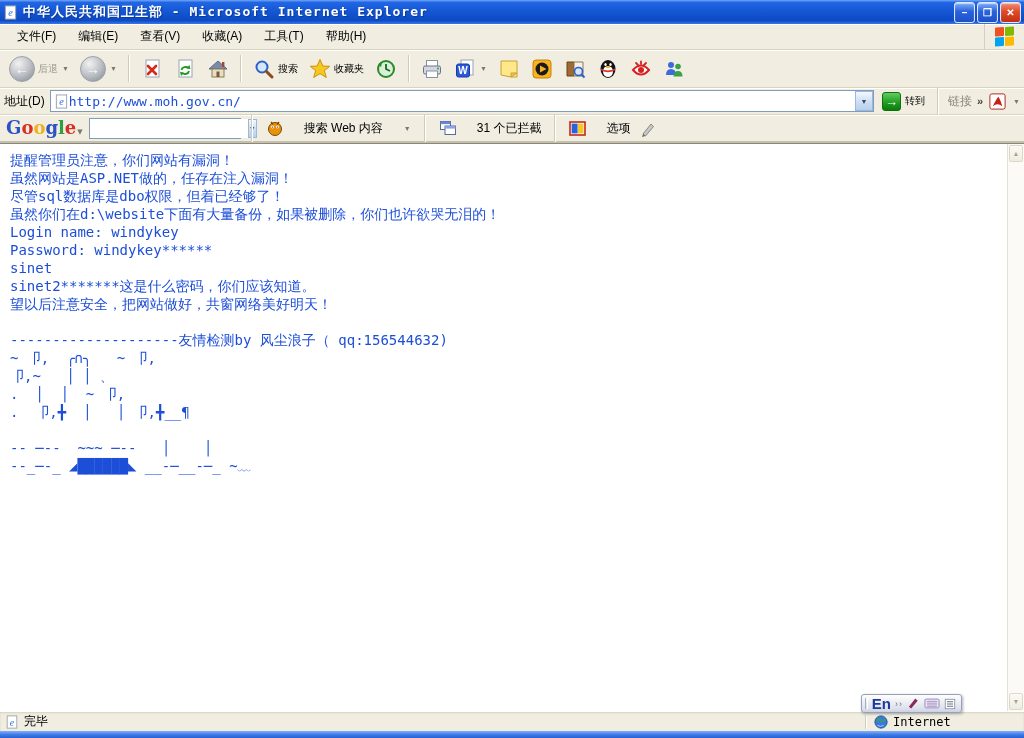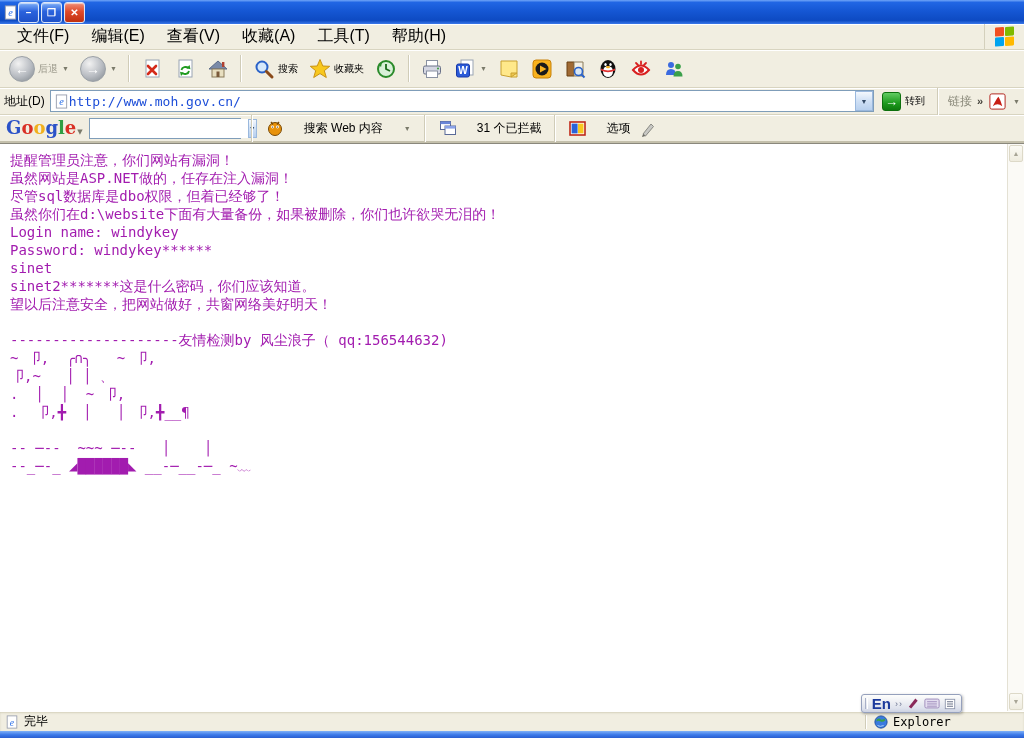--- a/index.html
+++ b/index.html
@@ -17,21 +17,21 @@
     display:flex; align-items:center; justify-content:center; color:#fff; font-size:10px; font-weight:bold;
     background:linear-gradient(180deg,#7fb0f8,#2a62dd 45%,#1e51c8); box-shadow:inset 0 1px 1px rgba(255,255,255,.6); }
   .tb-btn.close { background:linear-gradient(180deg,#f6a torn,#e05030 45%,#c83818);
     background:linear-gradient(180deg,#f0907a,#e04a2a 45%,#c03010); }
   .ie-page { width:15px; height:15px; }
 
   
   .menubar { height:26px; display:flex; align-items:stretch; background:#f1eee1;
     border-bottom:1px solid #d8d4c0; box-shadow:inset 0 1px 0 #fff; }
   .menu-items { flex:1; display:flex; align-items:center; padding-left:6px; }
-  .menu-item { font-size:16px; color:#000; padding:3px 11px; cursor:default; }
+  .menu-item { font-size:12px; color:#000; padding:3px 11px; cursor:default; }
   .throbber { width:40px; border-left:1px solid #d4d0bc; display:flex; align-items:center; justify-content:center; }
   .winlogo { display:grid; grid-template-columns:9px 9px; grid-template-rows:9px 9px; gap:1px; transform:skewY(-4deg); }
   .winlogo i { display:block; border-radius:1px; }
 
   
   .toolbar { height:38px; display:flex; align-items:center; gap:3px; padding:0 5px;
     background:#f1eee1; border-bottom:1px solid #d8d4c0; box-shadow:inset 0 1px 0 #fff; }
   .sep { width:2px; height:27px; border-left:1px solid #d0ccb8; border-right:1px solid #fff; margin:0 4px; }
   .tbtn { display:flex; align-items:center; gap:3px; padding:2px 3px; border:1px solid transparent; border-radius:2px; }
   .nav-circle { width:26px; height:26px; border-radius:50%; display:flex; align-items:center; justify-content:center;
@@ -59,21 +59,21 @@
   .googlebar { height:28px; display:flex; align-items:center; gap:6px; padding:0 6px;
     background:#f1eee1; border-bottom:2px solid #c4c0ac; box-shadow:inset 0 1px 0 #fff; }
   .glogo { font-family:"DejaVu Serif",serif; font-weight:bold; font-size:18px; display:flex; align-items:baseline; line-height:1; }
   .gcombo { width:152px; height:21px; border:1px solid #7f9db9; background:#fff; display:flex; }
   .gcombo input { flex:1; border:none; outline:none; font:12px "Liberation Sans",sans-serif; padding-left:3px; }
   .gitem { display:flex; align-items:center; gap:20px; font-size:12px; padding:2px 3px; }
 
   
   .content { flex:1; display:flex; background:#fff; border-top:1px solid #8a887c; position:relative; overflow:hidden; }
   .page-text { flex:1; margin:0; padding:7px 0 4px 10px; white-space:pre; overflow:hidden;
-    font:14px/18px "DejaVu Sans Mono",monospace; color:#a21caf; }
+    font:14px/18px "DejaVu Sans Mono",monospace; color:#1d4ed8; }
   .vscroll { width:17px; background:#fbfaf6; border-left:1px solid #e4e1d4; display:flex; flex-direction:column; justify-content:space-between; }
   .scroll-btn { height:17px; margin:1px; background:linear-gradient(#fbfaf4,#efecdf); border:1px solid #ddd9c8; border-radius:2px;
     display:flex; align-items:center; justify-content:center; font-size:7px; color:#a8a596; }
 
   
   .statusbar { height:20px; display:flex; align-items:center; background:#f1eee1; font-size:12px;
     border-top:1px solid #fff; box-shadow:inset 0 1px 2px #d4d0bc; padding:0 2px; }
   .status-left { flex:1; display:flex; align-items:center; gap:5px; padding-left:3px; }
   .panel-sep { width:2px; height:14px; border-left:1px solid #d0ccb8; border-right:1px solid #fff; margin:0 3px; }
   .zone-panel { width:152px; display:flex; align-items:center; gap:5px; height:100%; padding-left:4px;
@@ -95,20 +95,21 @@
 </head>
 <body>
 
 <div class="win">
 
   <div class="titlebar">
     <svg class="ie-page" viewBox="0 0 16 16">
       <rect x="2.5" y="1" width="11" height="14" fill="#fff" stroke="#9aa0b0"></rect>
       <text x="8" y="12" font-size="11" font-family="serif" font-style="italic" fill="#2a6fe8" text-anchor="middle">e</text>
     </svg>
+    <span class="title-text">中华人民共和国卫生部 - Microsoft Internet Explorer</span>
     <div class="tb-btns">
       <div class="tb-btn">–</div>
       <div class="tb-btn">❐</div>
       <div class="tb-btn close">✕</div>
     </div>
   </div>
 
   <div class="menubar">
     <div class="menu-items">
       <span class="menu-item">文件(F)</span>
@@ -361,21 +362,21 @@
       </svg>
       <span>完毕</span>
     </div>
     <div class="panel-sep"></div>
     <div class="zone-panel">
       <svg width="14" height="14" viewBox="0 0 16 16">
         <circle cx="8" cy="8" r="7" fill="#3a7ae0" stroke="#1a4a9a"></circle>
         <path d="M3 5 q3 -2 5 0 q2 1 4 -1 l1 2 q-3 3 -6 1 q-3 -1 -4 1 z" fill="#3aa04a"></path>
         <path d="M4 12 q3 2 7 0" fill="none" stroke="#bcd8f8" stroke-width="1"></path>
       </svg>
-      <span>Explorer</span>
+      <span>Internet</span>
     </div>
   </div>
 
   <div class="taskbar-edge"></div>
 
   <div class="langbar">
     <span class="lang-grip"></span>
     <span class="lang-en">En</span>
     <span class="lang-dots">››</span>
     <svg width="13" height="13" viewBox="0 0 14 14">

